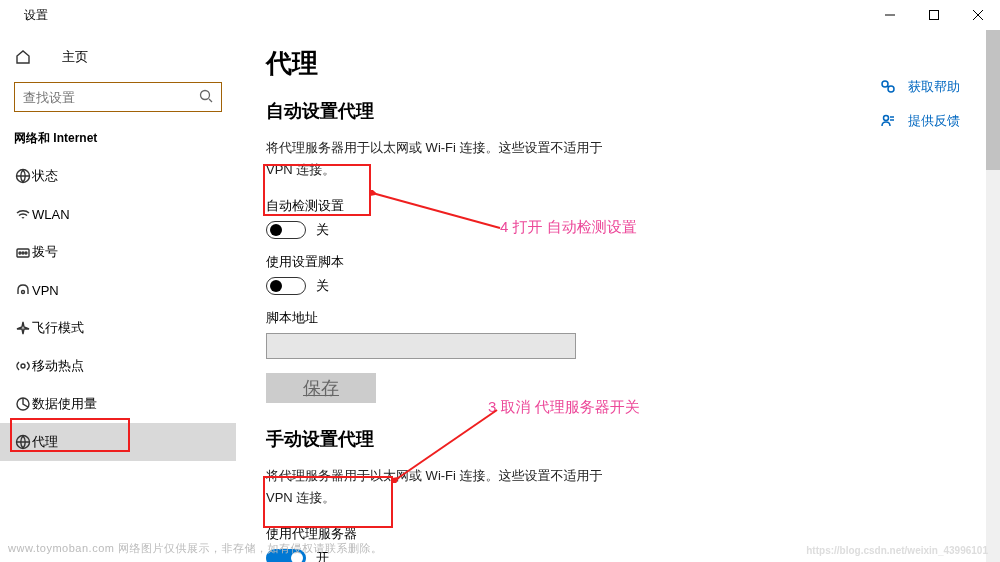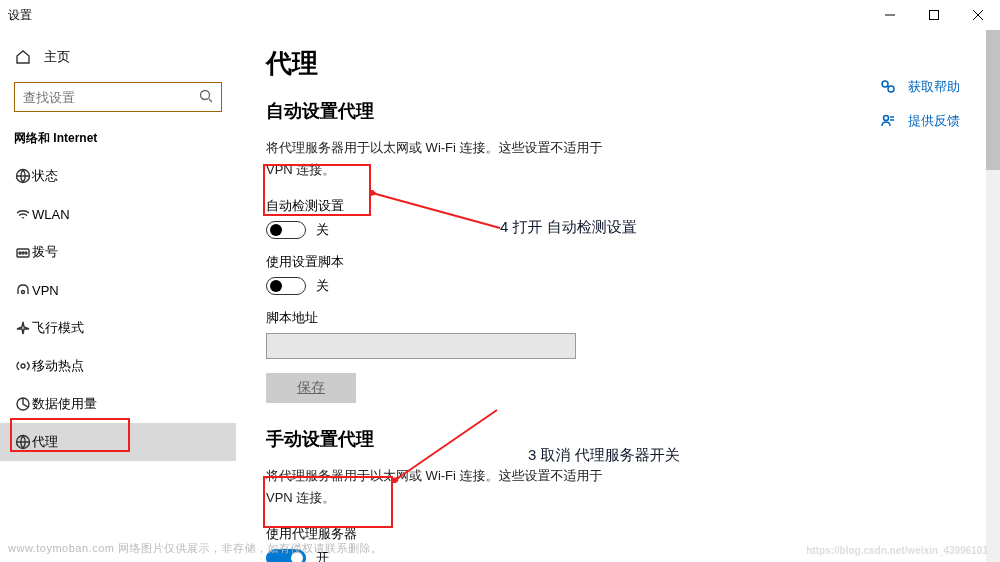--- a/index.html
+++ b/index.html
@@ -1,30 +1,30 @@
 <!DOCTYPE html>
 <html><head>
 <meta charset="utf-8">
 <style>
   * { box-sizing: border-box; margin: 0; padding: 0; font-family: "Microsoft YaHei", "Segoe UI", sans-serif; }
   body { width: 1000px; height: 562px; background: #fff; color: #000; font-size: 13px; position: relative; overflow: hidden; }
 
   
-  .titlebar { height: 30px; display: flex; align-items: center; padding-left: 8px; }
+  .titlebar { height: 30px; display: flex; align-items: center; padding-left: 24px; }
   .titlebar .title { font-size: 12px; }
   .win-controls { position: absolute; top: 0; right: 0; display: flex; }
   .win-btn { width: 44px; height: 30px; display: flex; align-items: center; justify-content: center; }
   .win-btn svg { stroke: #000; stroke-width: 1; fill: none; }
 
   
   .main { display: flex; height: 532px; }
 
   
   .sidebar { width: 236px; padding-top: 18px; }
-  .home-row { display: flex; align-items: center; padding: 0 14px 16px 14px; gap: 12px; font-size: 13px; }
+  .home-row { display: flex; align-items: center; padding: 0 14px 16px 14px; gap: 30px; font-size: 13px; }
   .searchbox { margin: 0 14px 18px 14px; height: 30px; border: 1px solid #a16207; background: #fff; display: flex; align-items: center; padding: 0 8px; }
   .searchbox input { border: none; outline: none; flex: 1; font-size: 13px; background: transparent; }
   .cat-header { padding: 0 14px 10px 14px; font-size: 12px; font-weight: 600; }
   .nav-item { display: flex; align-items: center; padding: 10px 14px; font-size: 13px; }
   .nav-item.active { background: #d9d9d9; }
   .nav-icon { width: 18px; height: 18px; display: flex; align-items: center; justify-content: center; }
   .nav-icon svg { stroke: #333; stroke-width: 1.4; fill: none; }
   .proxy-highlight { position: absolute; left: 10px; top: 418px; width: 120px; height: 34px; border: 2px solid #ef1f1f; pointer-events: none; }
 
   
@@ -33,34 +33,34 @@
   h2 { font-size: 18px; font-weight: 700; margin-bottom: 14px; }
   .desc { font-size: 13px; color: #222; max-width: 340px; line-height: 1.7; margin-bottom: 16px; }
   .field-label { font-size: 13px; margin-bottom: 6px; }
   .toggle-row { display: flex; align-items: center; gap: 10px; margin-bottom: 14px; }
   .toggle { width: 40px; height: 18px; border-radius: 9px; position: relative; }
   .toggle.off { border: 1px solid #333; background: #fff; }
   .toggle.off::after { content: ""; position: absolute; left: 3px; top: 2px; width: 12px; height: 12px; border-radius: 50%; background: #000; }
   .toggle.on { background: #0078d4; }
   .toggle.on::after { content: ""; position: absolute; right: 3px; top: 3px; width: 12px; height: 12px; border-radius: 50%; background: #fff; }
   .txt-input { width: 310px; height: 26px; border: 1px solid #999; background: #e6e6e6; margin-bottom: 14px; }
-  .btn-save { width: 90px; height: 30px; background: #ccc; border: none; color: #666; font-size: 14px; margin-bottom: 24px; text-decoration: underline; }
+  .btn-save { width: 110px; height: 30px; background: #ccc; border: none; color: #666; font-size: 18px; margin-bottom: 24px; text-decoration: underline; }
 
   
   .help-links { position: absolute; right: 40px; top: 78px; display: flex; flex-direction: column; gap: 16px; justify-content: space-between; }
   .help-link { display: flex; align-items: center; gap: 12px; color: #0067c0; font-size: 13px; }
   .help-link svg { stroke: #0067c0; fill: none; stroke-width: 1.5; }
 
   
   .anno-box { position: absolute; border: 2px solid #ef1f1f; pointer-events: none; }
   #anno-box-1 { left: 263px; top: 164px; width: 108px; height: 52px; }
   #anno-box-2 { left: 263px; top: 476px; width: 130px; height: 52px; }
-  .anno-text { position: absolute; color: #0f172a; font-size: 15px; pointer-events: none; white-space: nowrap; }
+  .anno-text { position: absolute; color: #ec4899; font-size: 15px; pointer-events: none; white-space: nowrap; }
   #anno-text-1 { left: 500px; top: 218px; }
-  #anno-text-2 { left: 528px; top: 398px; margin-top: 48px; }
+  #anno-text-2 { left: 488px; top: 398px; }
   .arrow-svg { position: absolute; pointer-events: none; }
 
   
   .wm-left { position: absolute; left: 8px; bottom: 6px; color: #bbb; font-size: 11px; letter-spacing: 0.5px; }
   .wm-right { position: absolute; right: 12px; bottom: 6px; color: #ddd; font-size: 10px; font-weight: bold; }
 
   
   .scrollbar { position: absolute; right: 0; top: 30px; width: 14px; height: 532px; background: #f0f0f0; }
   .scrollbar .thumb { position: absolute; top: 0; width: 14px; height: 140px; background: #c2c2c2; }
 </style>

